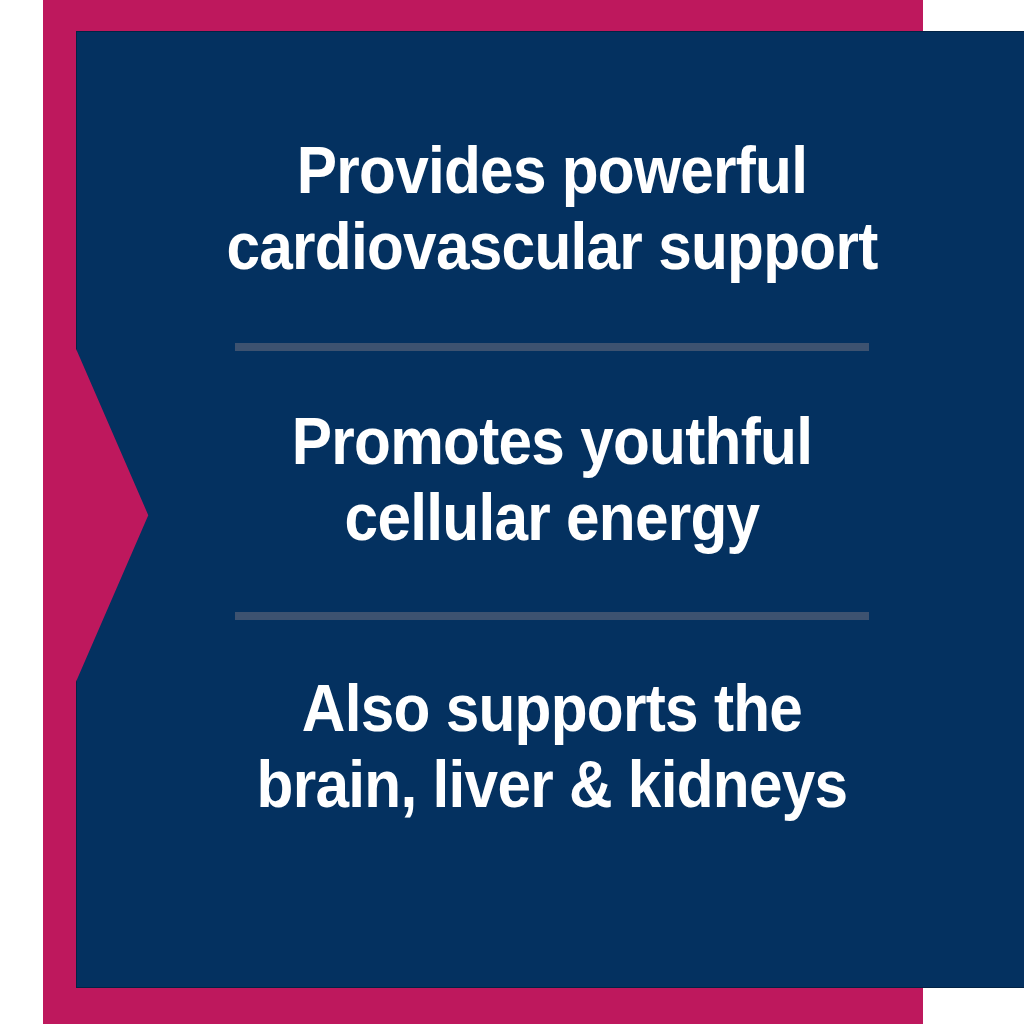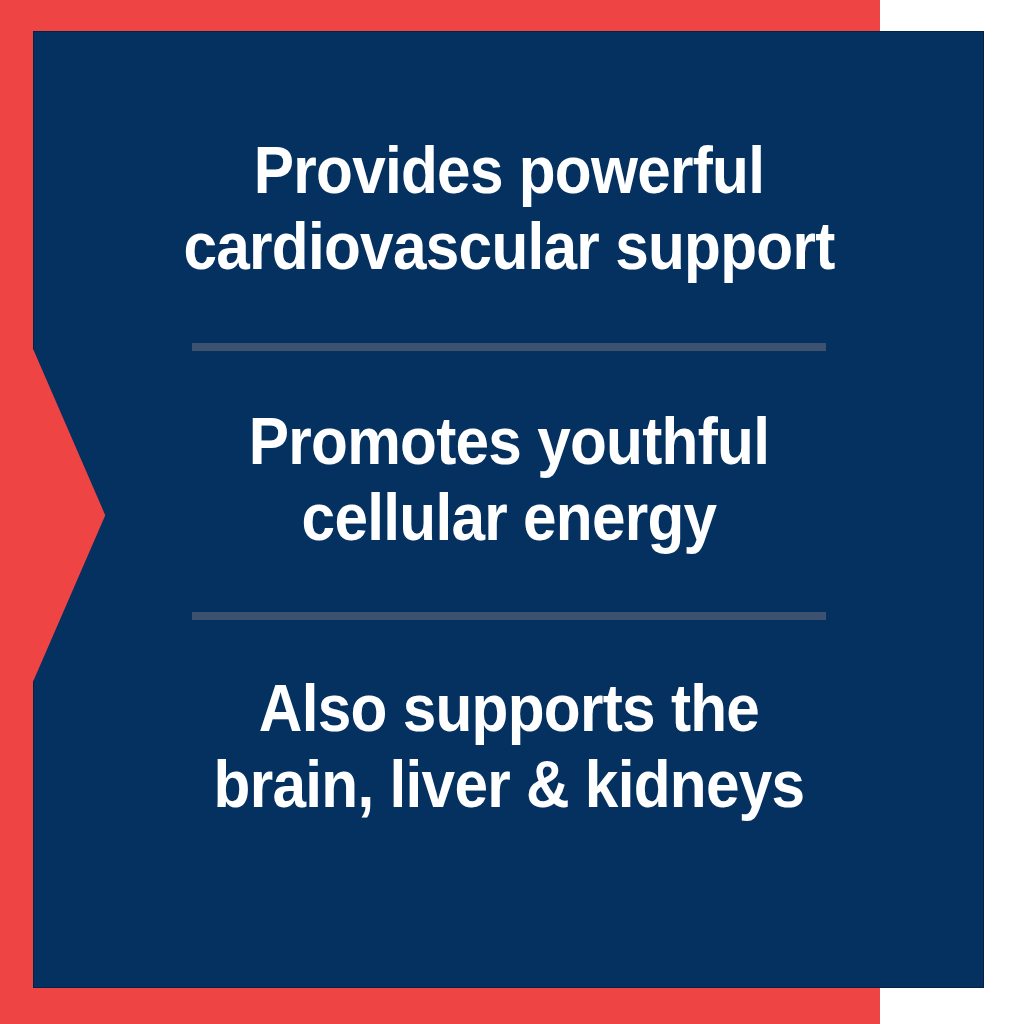--- a/index.html
+++ b/index.html
@@ -11,21 +11,22 @@
     width: 1024px;
     height: 1024px;
     overflow: hidden;
     font-family: "Liberation Sans", sans-serif;
   }
 
   #stage {
     position: relative;
     width: 880px;
     height: 1024px;
-    background: #ef4444;
+    background: #be185d;
+    margin-left: 43px;
   }
 
   
   #panel {
     position: absolute;
     left: 33px;
     top: 31px;
     width: 951px;
     height: 957px;
     background: #043160;

